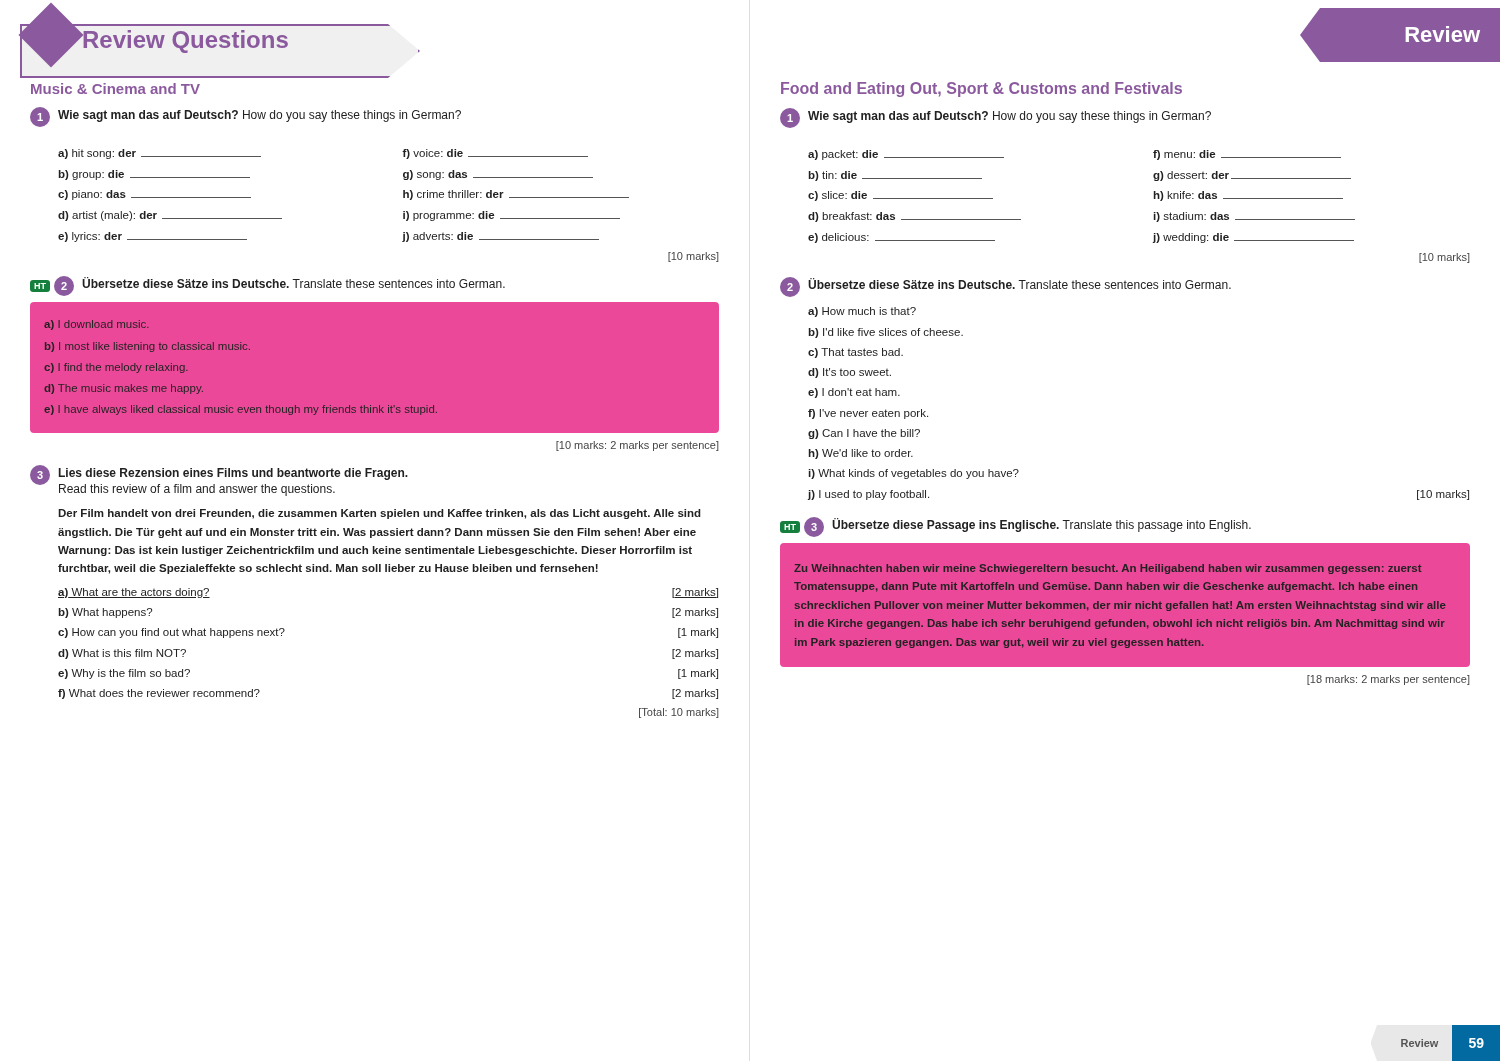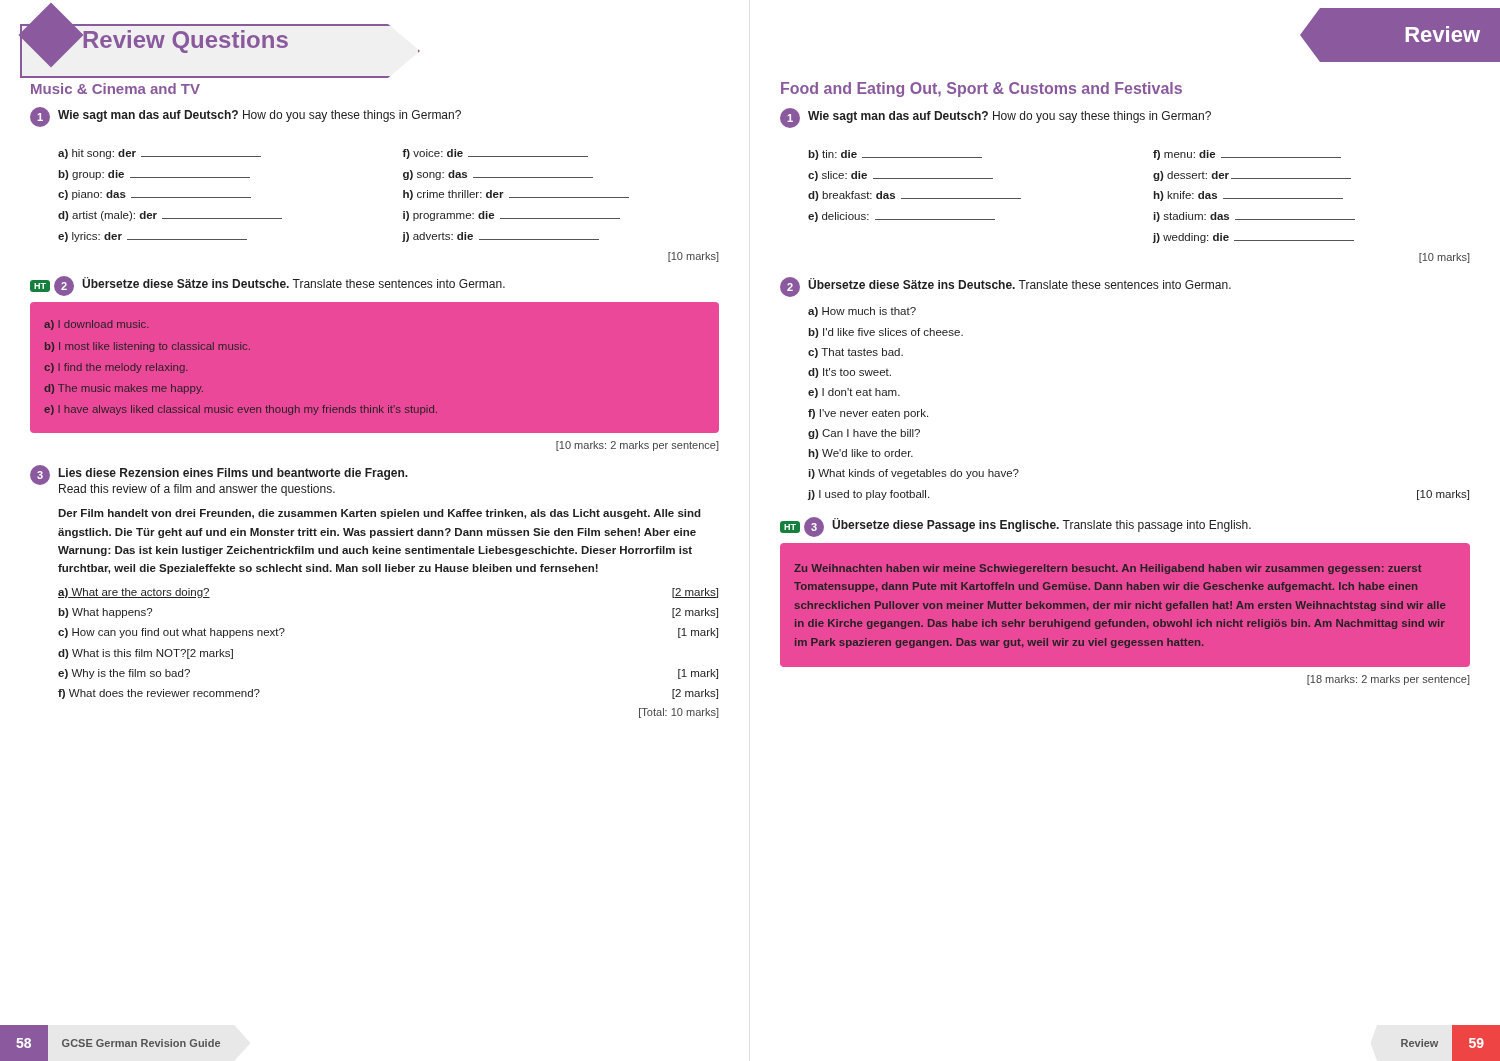--- a/index.html
+++ b/index.html
@@ -229,41 +229,37 @@
               <span>[2 marks]</span>
           </div>
           <div style="display:flex; justify-content:space-between;" class="sub-item">
             <span><b>b)</b> What happens?</span>
               <span>[2 marks]</span>
           </div>
           <div style="display:flex; justify-content:space-between;" class="sub-item">
             <span><b>c)</b> How can you find out what happens next?</span>
               <span>[1 mark]</span>
           </div>
-          <div style="display:flex; justify-content:flex-start;" class="sub-item">
+          <div style="display:flex; justify-content:space-between;" class="sub-item">
             <span><b>d)</b> What is this film NOT?</span>
               <span>[2 marks]</span>
           </div>
           <div style="display:flex; justify-content:space-between;" class="sub-item">
             <span><b>e)</b> Why is the film so bad?</span>
               <span>[1 mark]</span>
           </div>
           <div style="display:flex; justify-content:space-between;" class="sub-item">
             <span><b>f)</b> What does the reviewer recommend?</span>
               <span>[2 marks]</span>
           </div>
         </div>
         <div class="marks-line">[Total: 10 marks]</div>
       </div>
     </div>
 
-    <div style="position:absolute; bottom:0; left:0; right:0; height:36px; display:flex; align-items:stretch;">
-      <div style="background:#8b5a9e; color:#fff; padding:0 16px; display:flex; align-items:center; font-weight:bold; font-size:14px;">58</div>
-      <div style="background:#e8e8e8; padding:0 30px 0 14px; display:flex; align-items:center; font-size:11px; font-weight:bold; color:#555; clip-path: polygon(0 0, 92% 0, 100% 50%, 92% 100%, 0 100%);">GCSE German Revision Guide</div>
-    </div>
   </div>
 
   <div class="right-page">
 
     <div style="position:relative; height:70px; background:#fff;">
       <div style="position:absolute; right:0; top:8px; height:54px; width:200px; background:#8b5a9e; clip-path: polygon(10% 0, 100% 0, 100% 100%, 10% 100%, 0 50%); display:flex; align-items:center; justify-content:flex-end; padding-right:20px;">
         <span style="font-size:22px; font-weight:bold; color:#fff;">Review</span>
       </div>
     </div>
 
@@ -273,20 +269,21 @@
 
       <div class="question-block">
         <div class="question-number-row">
           <span class="q-num">1</span>
           <span class="question-text">
             <b>Wie sagt man das auf Deutsch?</b><span> How do you say these things in German?</span>
           </span>
         </div>
         <div class="fill-table">
           <div>
+            <div class="fill-item"><b>a)</b> packet: <b>die</b> <span class="fill-line"></span></div>
             <div class="fill-item"><b>b)</b> tin: <b>die</b> <span class="fill-line"></span></div>
             <div class="fill-item"><b>c)</b> slice: <b>die</b> <span class="fill-line"></span></div>
             <div class="fill-item"><b>d)</b> breakfast: <b>das</b> <span class="fill-line"></span></div>
             <div class="fill-item"><b>e)</b> delicious: <span class="fill-line"></span></div>
           </div>
           <div>
             <div class="fill-item"><b>f)</b> menu: <b>die</b> <span class="fill-line"></span></div>
             <div class="fill-item"><b>g)</b> dessert: <b>der</b><span class="fill-line"></span></div>
             <div class="fill-item"><b>h)</b> knife: <b>das</b> <span class="fill-line"></span></div>
             <div class="fill-item"><b>i)</b> stadium: <b>das</b> <span class="fill-line"></span></div>
@@ -330,16 +327,16 @@
         </div>
         <div class="highlight-block" style="">
           <p class="german-para">Zu Weihnachten haben wir meine Schwiegereltern besucht. An Heiligabend haben wir zusammen gegessen: zuerst Tomatensuppe, dann Pute mit Kartoffeln und Gemüse. Dann haben wir die Geschenke aufgemacht. Ich habe einen schrecklichen Pullover von meiner Mutter bekommen, der mir nicht gefallen hat! Am ersten Weihnachtstag sind wir alle in die Kirche gegangen. Das habe ich sehr beruhigend gefunden, obwohl ich nicht religiös bin. Am Nachmittag sind wir im Park spazieren gegangen. Das war gut, weil wir zu viel gegessen hatten.</p>
         </div>
         <div class="marks-line">[18 marks: 2 marks per sentence]</div>
       </div>
     </div>
 
     <div style="position:absolute; bottom:0; left:0; right:0; height:36px; display:flex; align-items:stretch; justify-content:flex-end;">
       <div style="background:#e8e8e8; padding:0 14px 0 30px; display:flex; align-items:center; font-size:11px; font-weight:bold; color:#555; clip-path: polygon(8% 0, 100% 0, 100% 100%, 8% 100%, 0 50%);">Review</div>
-      <div style="background:#ef4444; color:#fff; padding:0 16px; display:flex; align-items:center; font-weight:bold; font-size:14px;">59</div>
+      <div style="background:#0369a1; color:#fff; padding:0 16px; display:flex; align-items:center; font-weight:bold; font-size:14px;">59</div>
     </div>
   </div>
 </div>
 
 </body></html>

